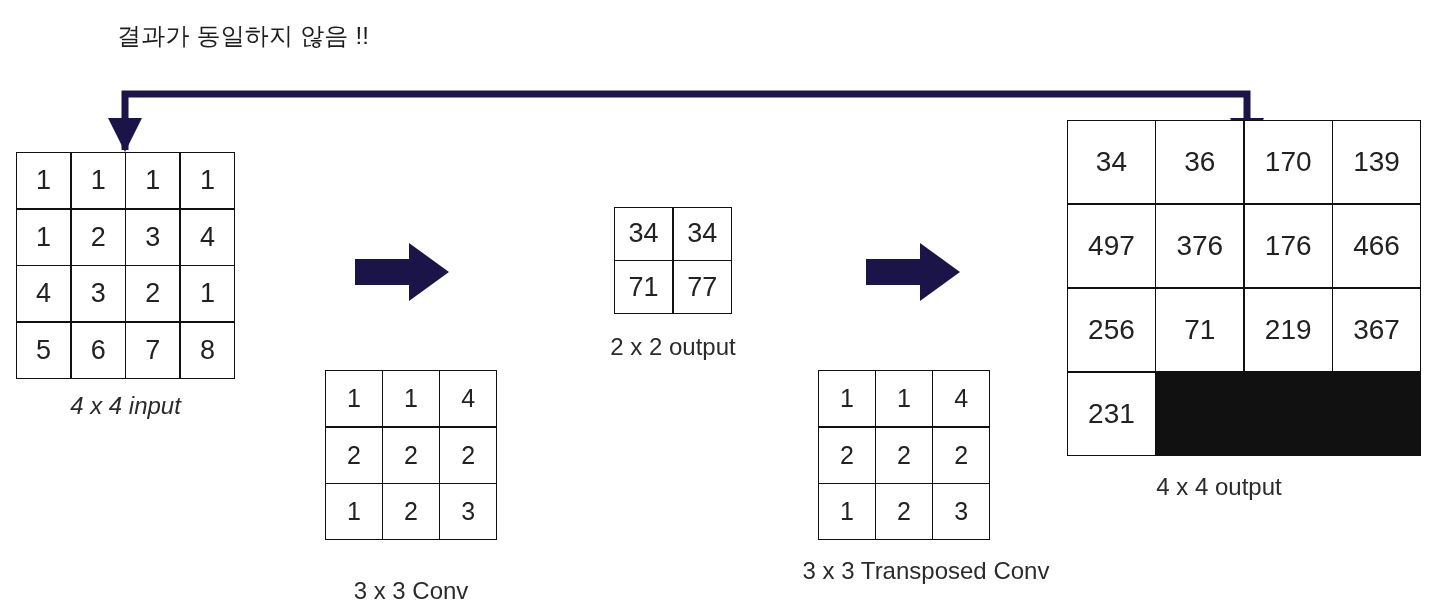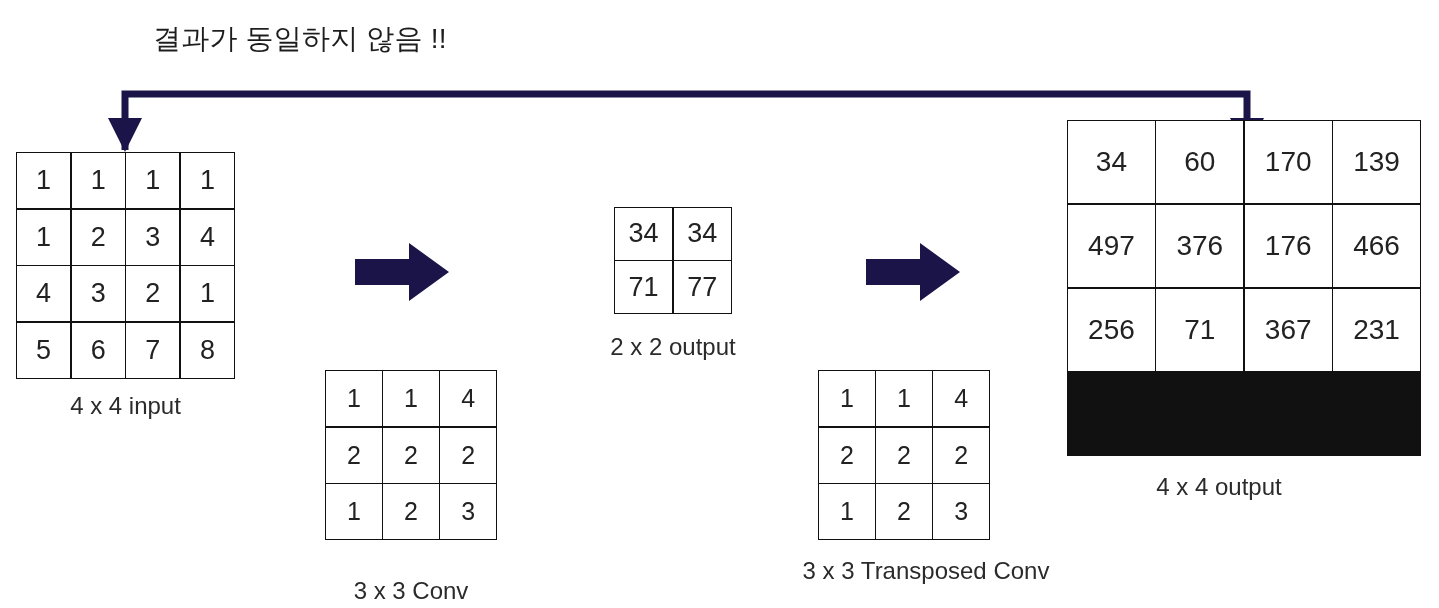--- a/index.html
+++ b/index.html
@@ -17,25 +17,24 @@
     height: 608px;
     background: #ffffff;
     overflow: hidden;
   }
   .abs { position: absolute; }
 
   
   .annotation {
     left: 117px;
     top: 20px;
-    font-size: 28px;
+    font-size: 24px;
     letter-spacing: 0.2px;
     color: #1d1d1d;
     white-space: nowrap;
-    margin-left: 36px;
   }
 
   
   .connector { left: 0; top: 0; pointer-events: none; }
 
   
   .grid {
     display: grid;
     box-sizing: border-box;
     background: #111111;
@@ -96,21 +95,21 @@
   }
   #output-matrix .cell { font-size: 28px; }
 
   
   .caption {
     font-size: 24px;
     color: #2b2b2b;
     white-space: nowrap;
     text-align: center;
   }
-  #caption-input   { left: 16px;  top: 392px; width: 219px; }
+  #caption-input   { left: 16px;  top: 392px; width: 219px; font-style: italic; }
   #caption-conv    { left: 300px; top: 557px; width: 222px; margin-top: 20px; }
   #caption-mid     { left: 584px; top: 333px; width: 178px; }
   #caption-tconv   { left: 776px; top: 557px; width: 300px; }
   #caption-output  { left: 1042px;top: 473px; width: 354px; }
 
   
   .block-arrow { }
 </style>
 </head>
 <body>
@@ -182,27 +181,28 @@
     <div class="cell">2</div>
     <div class="cell">2</div>
     <div class="cell">1</div>
     <div class="cell">2</div>
     <div class="cell">3</div>
   </div>
   <div class="abs caption" id="caption-tconv">3 x 3 Transposed Conv</div>
 
   <div class="abs grid" id="output-matrix">
     <div class="cell">34</div>
-    <div class="cell">60</div>
+    <div class="cell">36</div>
     <div class="cell">170</div>
     <div class="cell">139</div>
     <div class="cell">497</div>
     <div class="cell">376</div>
     <div class="cell">176</div>
     <div class="cell">466</div>
     <div class="cell">256</div>
     <div class="cell">71</div>
+    <div class="cell">219</div>
     <div class="cell">367</div>
     <div class="cell">231</div>
   </div>
   <div class="abs caption" id="caption-output">4 x 4 output</div>
 
 </div>
 
 </body></html>

